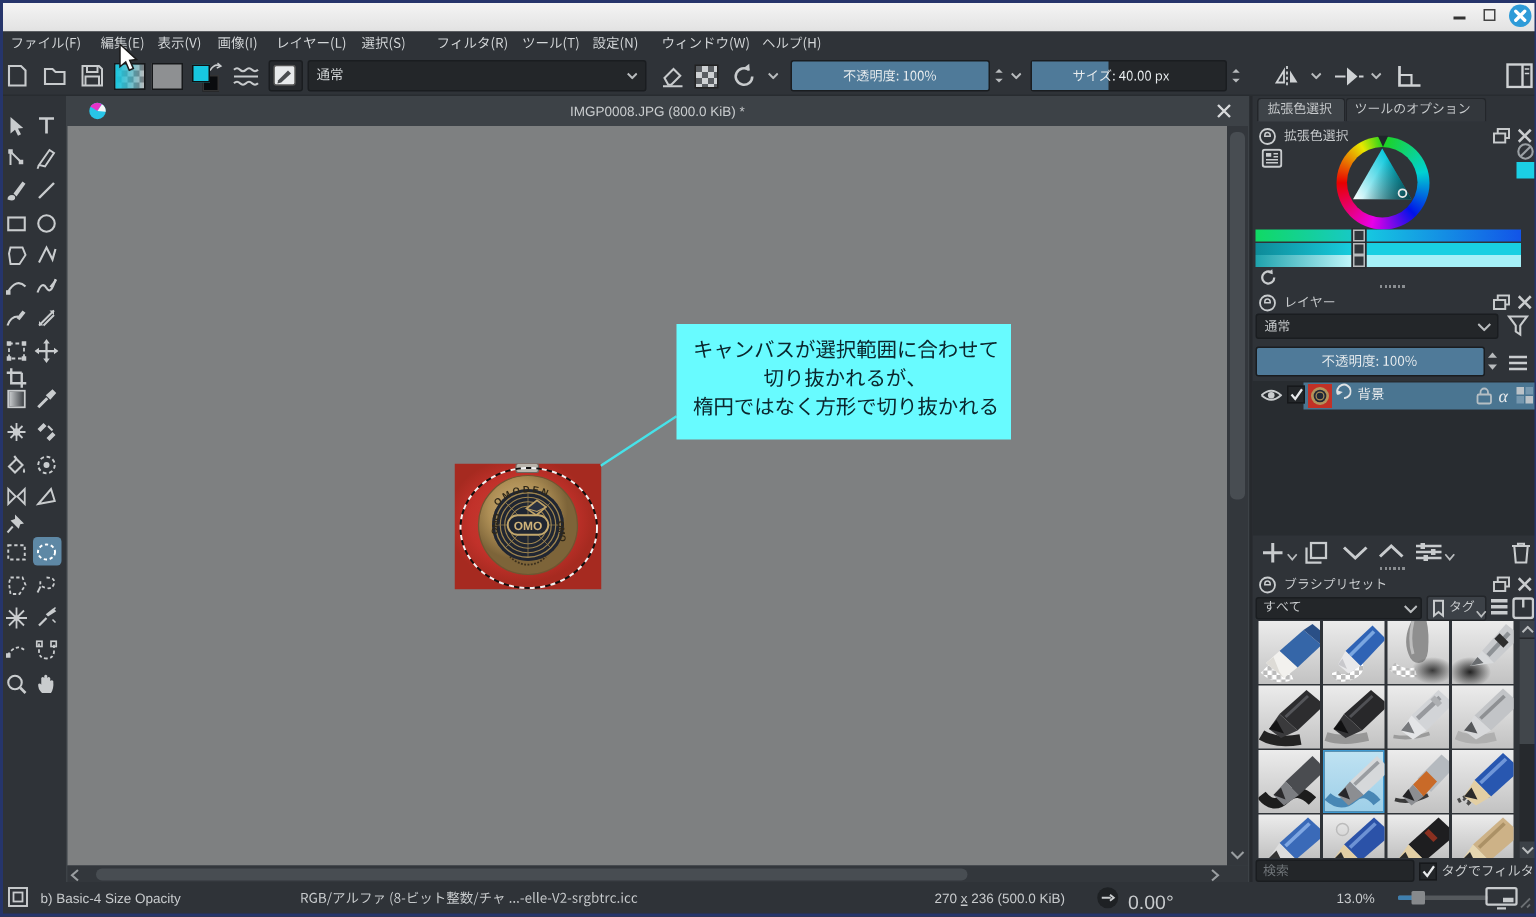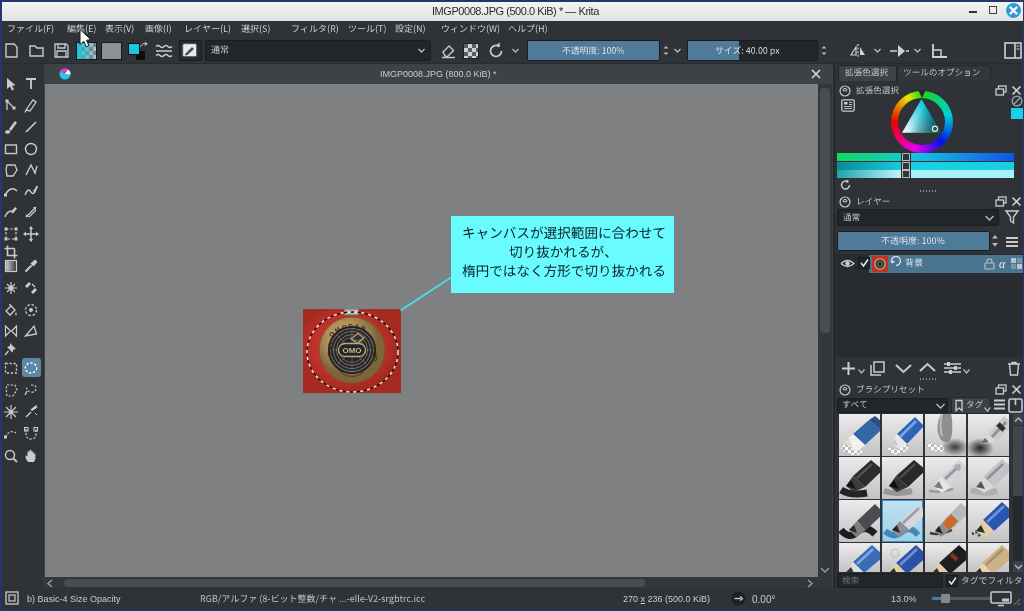--- a/index.html
+++ b/index.html
@@ -1,21 +1,20 @@
 <!DOCTYPE html>
 <html><head><meta charset="utf-8"><style>
 *{margin:0;padding:0;box-sizing:border-box}
 html,body{width:1024px;height:611px;overflow:hidden;background:#2f3338;
  font-family:"Liberation Sans",sans-serif;}
 .ab{position:absolute}
 </style></head><body>
 <div class="ab" style="left:0;top:0;width:1024px;height:611px;background:#2f3338">
 
 <div class="ab" style="left:0;top:0;width:1024px;height:21px;background:linear-gradient(#f4f4f4,#e2e2e2);border-top:2px solid #26356b"></div>
-<div class="ab" style="left:432px;top:4.5px;width:240px;height:14px;color:#2a2a2a;font-size:11px;letter-spacing:-0.45px;white-space:nowrap">IMGP0008.JPG (500.0 KiB) * — Krita</div>
 <div class="ab" style="left:969px;top:11px;width:8px;height:2px;background:#333"></div>
 <div class="ab" style="left:989px;top:6px;width:8px;height:8px;border:1.5px solid #444"></div>
 <div class="ab" style="left:1006px;top:3px;width:15px;height:15px;border-radius:50%;background:#2e9bd8"></div>
 <svg class="ab" style="left:1009px;top:6px" width="9" height="9">
       <path d="M1.5 1.5 L7.5 7.5 M7.5 1.5 L1.5 7.5" stroke="#fff" stroke-width="2.2" stroke-linecap="round"></path>
     </svg>
 
 <div class="ab" style="left:0;top:21px;width:1024px;height:17px;background:#2f3338"></div>
 <svg style="position:absolute;left:7.0px;top:22.3px;overflow:visible" width="47.1" height="13.5">
       <g transform="translate(0,9.90) scale(0.0900)">
@@ -849,21 +848,21 @@
         <path fill="#c8cbcd" d="M19 -38V-66H32C43 -66 49 -62 49 -53C49 -43 43 -38 32 -38ZM50 0H61L42 -32C52 -34 59 -41 59 -53C59 -68 48 -73 33 -73H10V0H19V-31H32Z M102 1C112 1 120 -2 125 -7V-38H101V-30H116V-11C114 -8 108 -7 103 -7C88 -7 79 -18 79 -37C79 -55 88 -66 103 -66C110 -66 115 -63 119 -60L124 -66C120 -70 113 -75 103 -75C84 -75 69 -60 69 -37C69 -13 83 1 102 1Z M142 0H166C182 0 194 -7 194 -22C194 -32 187 -37 179 -39V-40C186 -42 189 -48 189 -55C189 -68 179 -73 164 -73H142ZM152 -42V-66H163C174 -66 180 -63 180 -54C180 -47 175 -42 163 -42ZM152 -7V-35H164C177 -35 184 -31 184 -22C184 -12 177 -7 164 -7Z M199 18H206L236 -79H229Z M330 -68 326 -72C324 -72 320 -72 318 -72C312 -72 266 -72 261 -72C257 -72 253 -72 250 -73V-64C254 -64 257 -64 261 -64C266 -64 311 -64 318 -64C315 -58 305 -47 296 -42L303 -36C314 -44 324 -57 328 -64C328 -65 330 -67 330 -68ZM290 -54H282C282 -52 282 -50 282 -47C282 -30 280 -16 264 -7C261 -5 258 -3 255 -2L263 4C288 -9 290 -27 290 -54Z M390 -2 395 2C396 2 397 1 398 0C410 -6 424 -16 432 -28L428 -34C420 -23 408 -14 399 -10C399 -13 399 -61 399 -68C399 -71 399 -74 399 -75H390C390 -74 390 -71 390 -68C390 -61 390 -12 390 -8C390 -6 390 -4 390 -2ZM344 -3 351 2C360 -4 366 -14 369 -25C372 -35 372 -56 372 -68C372 -70 373 -74 373 -75H364C364 -73 364 -70 364 -67C364 -56 364 -36 361 -27C358 -18 352 -9 344 -3Z M523 -66 517 -70C515 -70 514 -70 512 -70C507 -70 468 -70 462 -70C458 -70 455 -70 452 -70V-62C454 -62 458 -62 462 -62C468 -62 507 -62 513 -62C512 -52 507 -38 500 -29C491 -19 480 -10 461 -5L468 2C486 -4 498 -13 507 -25C515 -35 520 -51 522 -62C522 -63 523 -65 523 -66Z M624 -50 619 -55C618 -54 615 -54 614 -54C609 -54 568 -54 564 -54C561 -54 558 -54 555 -55V-47C558 -47 561 -47 564 -47C568 -47 607 -47 612 -47C609 -42 602 -33 595 -29L602 -24C611 -31 619 -43 622 -48C622 -49 623 -50 624 -50ZM590 -40H582C582 -38 582 -36 582 -34C582 -21 580 -10 567 -1C564 0 562 2 560 2L567 8C588 -4 590 -19 590 -40Z M684 20 689 17C681 3 676 -14 676 -31C676 -48 681 -65 689 -79L684 -82C674 -67 669 -51 669 -31C669 -11 674 5 684 20Z M722 1C735 1 744 -7 744 -18C744 -28 738 -33 732 -37V-37C736 -41 742 -47 742 -55C742 -66 734 -74 722 -74C710 -74 702 -67 702 -56C702 -48 706 -43 712 -39V-38C705 -35 698 -28 698 -18C698 -7 708 1 722 1ZM726 -40C718 -43 710 -47 710 -56C710 -63 715 -68 722 -68C729 -68 734 -62 734 -55C734 -49 731 -44 726 -40ZM722 -6C713 -6 706 -11 706 -19C706 -26 710 -32 716 -36C727 -31 736 -28 736 -18C736 -11 730 -6 722 -6Z M754 -24H779V-32H754Z M856 -78 851 -76C854 -72 857 -66 859 -62L865 -65C863 -69 859 -75 856 -78ZM868 -82 862 -80C865 -76 868 -71 870 -66L876 -69C874 -72 870 -79 868 -82ZM812 -75H802C803 -73 803 -69 803 -67C803 -62 803 -22 803 -12C803 -4 807 0 815 1C819 2 825 2 831 2C842 2 857 1 866 0V-9C857 -7 842 -6 831 -6C826 -6 821 -6 818 -7C813 -8 811 -9 811 -14V-36C824 -39 841 -45 852 -49C855 -50 859 -52 861 -53L858 -61C855 -59 852 -58 849 -56C839 -52 823 -47 811 -44V-67C811 -70 811 -73 812 -75Z M932 -58 925 -55C927 -51 931 -38 932 -33L940 -36C939 -40 934 -54 932 -58ZM968 -52 960 -55C958 -42 953 -29 946 -20C938 -10 925 -3 913 1L920 8C931 3 943 -4 952 -16C960 -25 964 -36 967 -47C967 -48 968 -50 968 -52ZM909 -53 901 -50C903 -46 909 -32 910 -27L918 -30C916 -35 911 -48 909 -53Z M1017 -9C1017 -5 1017 0 1017 3H1026C1026 0 1026 -6 1026 -9L1026 -42C1037 -38 1054 -32 1065 -26L1068 -34C1058 -40 1039 -47 1026 -51V-67C1026 -70 1026 -74 1026 -77H1017C1017 -74 1017 -70 1017 -67C1017 -59 1017 -14 1017 -9Z M1105 -18V0H1088V6H1179V0H1137V-9H1166V-15H1137V-22H1173V-28H1095V-22H1130V0H1112V-18ZM1148 -84C1145 -74 1140 -65 1133 -59V-67H1116V-72H1136V-78H1116V-84H1109V-78H1089V-72H1109V-67H1092V-49H1106C1101 -44 1094 -39 1088 -36C1089 -35 1091 -33 1092 -31C1098 -34 1104 -39 1109 -44V-31H1116V-44C1121 -41 1127 -37 1130 -35L1134 -40C1131 -41 1120 -47 1116 -49H1133V-58C1135 -57 1137 -55 1138 -53C1140 -55 1142 -58 1144 -61C1146 -56 1149 -52 1153 -47C1147 -42 1140 -39 1132 -36C1134 -35 1136 -32 1137 -31C1145 -34 1152 -38 1157 -42C1162 -38 1169 -33 1176 -31C1177 -32 1179 -35 1181 -36C1173 -39 1167 -42 1162 -47C1166 -52 1170 -59 1172 -67H1179V-73H1151C1152 -76 1154 -79 1155 -82ZM1098 -62H1109V-54H1098ZM1116 -62H1127V-54H1116ZM1148 -67H1165C1163 -61 1161 -56 1157 -52C1153 -56 1150 -61 1148 -66Z M1228 -82C1226 -78 1222 -72 1220 -69L1225 -66C1228 -70 1231 -75 1234 -79ZM1192 -79C1195 -75 1197 -70 1198 -66L1204 -69C1203 -72 1200 -78 1198 -82ZM1247 -84C1244 -66 1238 -49 1230 -39C1232 -38 1235 -35 1236 -34C1239 -37 1241 -42 1244 -46C1246 -36 1249 -27 1253 -18C1248 -11 1241 -5 1232 0C1229 -3 1225 -5 1221 -8C1224 -12 1227 -18 1228 -24H1237V-31H1210L1213 -38L1212 -38H1216V-53C1221 -50 1227 -45 1230 -42L1234 -48C1231 -50 1220 -56 1216 -59V-59H1236V-66H1216V-84H1209V-66H1188V-59H1207C1202 -53 1194 -47 1187 -44C1189 -42 1190 -40 1191 -38C1197 -41 1204 -47 1209 -53V-39L1206 -39L1202 -31H1188V-24H1199C1196 -19 1194 -14 1191 -10L1198 -8L1199 -11C1203 -9 1206 -8 1209 -6C1204 -2 1197 0 1188 2C1189 3 1191 6 1191 8C1202 6 1210 2 1216 -2C1220 0 1224 3 1228 6L1230 3C1231 5 1233 7 1233 8C1243 3 1251 -3 1257 -11C1262 -3 1268 4 1275 8C1276 6 1279 3 1281 2C1273 -3 1266 -10 1261 -18C1267 -29 1271 -42 1274 -59H1280V-66H1250C1252 -71 1253 -77 1254 -83ZM1207 -24H1221C1219 -19 1217 -14 1214 -11C1210 -13 1206 -15 1202 -16ZM1248 -59H1266C1264 -46 1261 -35 1257 -26C1253 -36 1250 -47 1248 -59Z M1285 18H1292L1321 -79H1315Z M1332 -46V-37C1334 -38 1338 -38 1341 -38H1370C1369 -20 1361 -9 1345 -1L1353 4C1370 -6 1378 -19 1379 -38H1406C1409 -38 1412 -38 1414 -37V-46C1412 -46 1408 -45 1406 -45H1379V-64C1386 -66 1394 -67 1399 -68C1400 -69 1402 -69 1404 -70L1399 -77C1394 -75 1382 -72 1373 -71C1362 -70 1347 -69 1340 -70L1342 -62C1349 -62 1360 -62 1371 -64V-45H1340C1338 -45 1334 -46 1332 -46Z M1509 -48 1504 -51C1503 -50 1502 -50 1501 -50C1497 -49 1480 -46 1466 -43L1463 -55C1462 -57 1462 -60 1461 -61L1453 -59C1454 -58 1454 -56 1455 -53L1458 -42L1446 -39C1443 -39 1441 -38 1438 -38L1440 -31L1460 -35L1470 2C1471 4 1472 7 1472 9L1480 7C1480 5 1479 2 1478 0C1477 -4 1472 -22 1468 -36L1498 -42C1495 -36 1487 -27 1481 -22L1488 -18C1495 -25 1505 -39 1509 -48Z M1559 1C1563 1 1566 -2 1566 -6C1566 -10 1563 -13 1559 -13C1556 -13 1553 -10 1553 -6C1553 -2 1556 1 1559 1Z M1587 1C1591 1 1594 -2 1594 -6C1594 -10 1591 -13 1587 -13C1583 -13 1580 -10 1580 -6C1580 -2 1583 1 1587 1Z M1615 1C1618 1 1621 -2 1621 -6C1621 -10 1618 -13 1615 -13C1611 -13 1608 -10 1608 -6C1608 -2 1611 1 1615 1Z M1633 -24H1659V-32H1633Z M1695 1C1702 1 1708 -1 1712 -4L1709 -10C1705 -8 1701 -6 1696 -6C1685 -6 1678 -13 1678 -25H1714C1714 -26 1715 -28 1715 -30C1715 -46 1707 -56 1693 -56C1680 -56 1669 -45 1669 -27C1669 -9 1680 1 1695 1ZM1678 -32C1679 -42 1685 -48 1693 -48C1702 -48 1707 -42 1707 -32Z M1738 1C1740 1 1742 1 1743 0L1742 -6C1741 -6 1740 -6 1740 -6C1738 -6 1737 -7 1737 -10V-80H1728V-11C1728 -3 1731 1 1738 1Z M1766 1C1768 1 1770 1 1771 0L1770 -6C1769 -6 1769 -6 1768 -6C1767 -6 1766 -7 1766 -10V-80H1756V-11C1756 -3 1759 1 1766 1Z M1807 1C1814 1 1820 -1 1825 -4L1821 -10C1817 -8 1813 -6 1808 -6C1798 -6 1790 -13 1790 -25H1826C1827 -26 1827 -28 1827 -30C1827 -46 1819 -56 1805 -56C1793 -56 1781 -45 1781 -27C1781 -9 1792 1 1807 1ZM1790 -32C1791 -42 1798 -48 1805 -48C1814 -48 1819 -42 1819 -32Z M1836 -24H1861V-32H1836Z M1889 0H1900L1923 -73H1914L1902 -34C1900 -25 1898 -18 1895 -9H1894C1892 -18 1890 -25 1887 -34L1876 -73H1866Z M1928 0H1974V-8H1953C1950 -8 1945 -8 1941 -7C1959 -24 1970 -38 1970 -53C1970 -66 1962 -75 1949 -75C1940 -75 1933 -70 1927 -64L1932 -59C1937 -64 1942 -67 1948 -67C1957 -67 1961 -61 1961 -53C1961 -40 1951 -26 1928 -5Z M1983 -24H2009V-32H1983Z M2037 1C2050 1 2056 -6 2056 -15C2056 -25 2048 -28 2040 -31C2034 -34 2028 -36 2028 -41C2028 -45 2032 -49 2038 -49C2043 -49 2047 -46 2051 -44L2055 -50C2051 -53 2045 -56 2038 -56C2026 -56 2020 -49 2020 -40C2020 -31 2028 -27 2035 -25C2041 -22 2048 -20 2048 -14C2048 -10 2044 -6 2037 -6C2031 -6 2026 -8 2021 -12L2017 -6C2022 -2 2029 1 2037 1Z M2069 0H2079V-35C2082 -44 2088 -48 2092 -48C2095 -48 2096 -47 2098 -47L2099 -54C2098 -55 2096 -56 2093 -56C2087 -56 2082 -51 2078 -44H2078L2077 -54H2069Z M2126 25C2143 25 2154 16 2154 6C2154 -3 2148 -7 2135 -7H2124C2117 -7 2115 -9 2115 -13C2115 -16 2116 -17 2118 -19C2121 -18 2124 -17 2126 -17C2138 -17 2146 -24 2146 -36C2146 -41 2144 -45 2142 -47H2153V-54H2134C2132 -55 2130 -56 2126 -56C2116 -56 2106 -48 2106 -36C2106 -30 2110 -24 2113 -22V-21C2110 -19 2107 -16 2107 -11C2107 -7 2109 -4 2112 -2V-2C2107 1 2104 6 2104 10C2104 20 2113 25 2126 25ZM2126 -23C2120 -23 2115 -28 2115 -36C2115 -44 2120 -49 2126 -49C2133 -49 2138 -44 2138 -36C2138 -28 2133 -23 2126 -23ZM2128 19C2118 19 2112 15 2112 9C2112 6 2114 3 2118 0C2120 1 2123 1 2125 1H2134C2141 1 2145 3 2145 8C2145 13 2138 19 2128 19Z M2188 1C2201 1 2212 -9 2212 -28C2212 -45 2204 -56 2190 -56C2184 -56 2178 -52 2173 -48L2174 -58V-80H2165V0H2172L2173 -6H2173C2178 -1 2184 1 2188 1ZM2187 -6C2183 -6 2178 -8 2174 -12V-41C2179 -45 2184 -48 2188 -48C2199 -48 2203 -40 2203 -28C2203 -14 2196 -6 2187 -6Z M2243 1C2247 1 2250 0 2254 -1L2252 -8C2250 -7 2248 -6 2246 -6C2239 -6 2237 -10 2237 -16V-47H2252V-54H2237V-70H2230L2229 -54L2220 -54V-47H2228V-17C2228 -6 2232 1 2243 1Z M2264 0H2273V-35C2277 -44 2282 -48 2287 -48C2289 -48 2290 -47 2292 -47L2294 -54C2292 -55 2290 -56 2288 -56C2282 -56 2276 -51 2273 -44H2272L2272 -54H2264Z M2324 1C2331 1 2337 -1 2342 -6L2338 -12C2335 -9 2330 -6 2325 -6C2315 -6 2308 -15 2308 -27C2308 -40 2316 -48 2325 -48C2330 -48 2333 -46 2336 -43L2341 -49C2337 -53 2332 -56 2325 -56C2311 -56 2299 -45 2299 -27C2299 -9 2310 1 2324 1Z M2359 1C2362 1 2365 -2 2365 -6C2365 -10 2362 -13 2359 -13C2355 -13 2352 -10 2352 -6C2352 -2 2355 1 2359 1Z M2382 0H2391V-54H2382ZM2386 -66C2390 -66 2392 -68 2392 -72C2392 -75 2390 -78 2386 -78C2383 -78 2380 -75 2380 -72C2380 -68 2383 -66 2386 -66Z M2431 1C2437 1 2443 -1 2448 -6L2444 -12C2441 -9 2436 -6 2431 -6C2421 -6 2415 -15 2415 -27C2415 -40 2422 -48 2432 -48C2436 -48 2439 -46 2442 -43L2447 -49C2443 -53 2438 -56 2431 -56C2417 -56 2405 -45 2405 -27C2405 -9 2416 1 2431 1Z M2482 1C2488 1 2494 -1 2499 -6L2495 -12C2492 -9 2487 -6 2482 -6C2472 -6 2466 -15 2466 -27C2466 -40 2473 -48 2483 -48C2487 -48 2490 -46 2494 -43L2498 -49C2494 -53 2489 -56 2482 -56C2468 -56 2456 -45 2456 -27C2456 -9 2467 1 2482 1Z"></path>
       </g>
     </svg>
 
 <div class="ab" style="left:623px;top:593.5px;color:#c8cbcd;font-size:9px;white-space:nowrap">270 <span style="text-decoration:underline">x</span> 236 (500.0 KiB)</div>
 <svg class="ab" style="left:731px;top:591px" width="15" height="15">
       <circle cx="7.5" cy="7.5" r="7" fill="#1e2124"></circle>
       <path d="M3.5 7.5 h6" stroke="#c8cbcd" stroke-width="1.3"></path>
       <path d="M9 5.5 l2.5 2 l-2.5 2" fill="none" stroke="#c8cbcd" stroke-width="1.3"></path>
     </svg>
-<div class="ab" style="left:752px;top:593.5px;color:#c8cbcd;font-size:10px">0.00°</div>
+<div class="ab" style="left:752px;top:593.5px;color:#c8cbcd;font-size:13px">0.00°</div>
 <div class="ab" style="left:891px;top:593.5px;color:#c8cbcd;font-size:9px">13.0%</div>
 <div class="ab" style="left:932px;top:597px;width:60px;height:3px;background:#55595d;border-radius:1px"></div>
 <div class="ab" style="left:932px;top:597px;width:11px;height:3px;background:#3f7fae;border-radius:1px"></div>
 <div class="ab" style="left:941px;top:594px;width:9px;height:9px;background:#86898c;border-radius:1px"></div>
 <svg class="ab" style="left:1013px;top:598px" width="9" height="9">
       <path d="M7 1 L1 7 M7 5 L5 7" stroke="#6a6e72" stroke-width="1.2"></path>
     </svg>
 <svg class="ab" style="left:990px;top:591px" width="22" height="16">
       <rect x="1" y="1" width="20" height="11" rx="1" fill="none" stroke="#c8cbcd" stroke-width="1.5"></rect>
       <rect x="12" y="7.5" width="7" height="3" fill="#c8cbcd"></rect>

